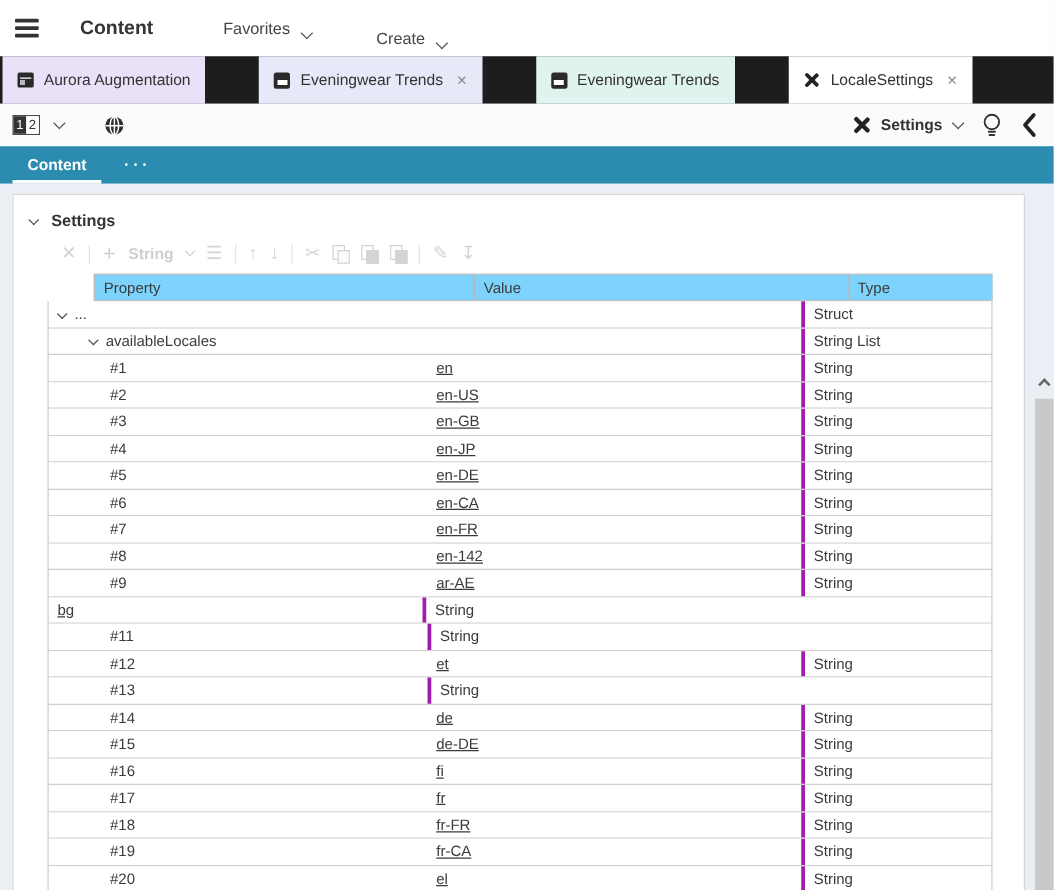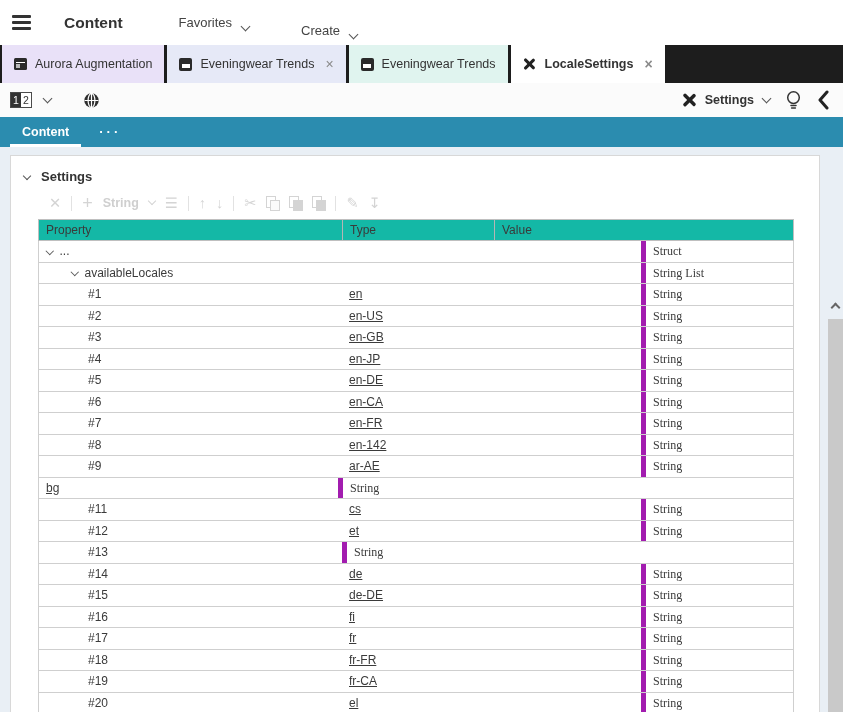--- a/index.html
+++ b/index.html
@@ -17,21 +17,21 @@
   .menu { display:flex; align-items:flex-end; gap:10px; font-size:13px; color:#444; cursor:pointer; }
   .menu.favorites { margin-left:56px; }
   .menu.create { margin-left:52px;margin-top:16px; }
   .chev { width:7px; height:7px; border-right:1.6px solid #555; border-bottom:1.6px solid #555;
           transform:rotate(45deg); margin-top:-4px; display:inline-block; }
 
   
   .tabbar { height:38px; background:#1d1d1d; display:flex; align-items:stretch; padding-left:2px; }
   .tab { display:flex; align-items:center; gap:8px; padding:0 12px; margin-right:3px;
          font-size:12.5px; color:#333; cursor:pointer; white-space:nowrap; }
-  .tab.active { font-weight:bold;align-items:center; }
+  .tab.active { font-weight:normal;align-items:center; }
   .tab-close { color:#8a8a8a; font-size:14px; margin-left:3px; line-height:1; }
   .tab-icon { flex:none; }
   .ic-site { width:13px; height:12px; background:#2a2a2a; border-radius:1.5px; position:relative; }
   .ic-site::after { content:""; position:absolute; left:2px; right:2px; top:3.5px; height:1.6px; background:#fff; }
   .ic-site::before { content:""; position:absolute; left:2px; bottom:2px; width:3.5px; height:4px; background:#b9b9b9; }
   .ic-article { width:13px; height:13px; background:#2a2a2a; border-radius:2px; position:relative; }
   .ic-article::after { content:""; position:absolute; left:2.5px; right:2.5px; bottom:2.5px; height:4px; background:#fff; }
   .ic-tools { width:14px; height:14px; position:relative; }
   .ic-tools::before, .ic-tools::after { content:""; position:absolute; left:5.8px; top:0;
       width:2.6px; height:14px; background:#222; border-radius:1.3px; }
@@ -83,21 +83,21 @@
            border:1px solid #bfbfbf; font-size:12px; color:#3a3a3a; }
   .th { padding-left:7px; }
   .th.c-prop { width:303px; }
   .th.c-val  { width:299px; border-left:1px solid #b5b5b5; }
   .th.c-type { flex:1; border-left:1px solid #b5b5b5; }
   .trow { display:flex; height:21.5px; line-height:20.5px; background:#fff;
           border-left:1px solid #cfcfcf; border-right:1px solid #cfcfcf; border-bottom:1px solid #cfcfcf; }
   .cell { overflow:hidden; white-space:nowrap; }
   .cell.c-prop { width:303px; display:flex; align-items:center; gap:7px; }
   .cell.c-val  { width:299px; padding-left:7px;text-decoration:underline; }
-  .cell.c-type { flex:1; padding-left:7px; border-left:5px solid #a21caf;font-family:Liberation Serif, serif; }
+  .cell.c-type { flex:1; padding-left:7px; border-left:3px solid #a21caf; }
   .indent-1 { padding-left:8px; }
   .indent-2 { padding-left:33px; }
   .indent-3 { padding-left:49px; }
   .row-chev { width:5.5px; height:5.5px; border-right:1.4px solid #555; border-bottom:1.4px solid #555;
               transform:rotate(45deg); margin-top:-2px; flex:none; cursor:pointer; }
 
   
   .scrollbar { position:absolute; top:147px; right:0; width:16px; bottom:0; }
   .sb-up { position:absolute; top:10px; left:4.5px; width:7px; height:7px;
            border-left:2.2px solid #666; border-top:2.2px solid #666; transform:rotate(45deg); cursor:pointer; }
@@ -116,21 +116,21 @@
   <div class="menu favorites">
     <span>Favorites</span>
     <span class="chev"></span>
   </div>
   <div class="menu create">
     <span>Create</span>
     <span class="chev"></span>
   </div>
 </div>
 
-<div class="tabbar" style="background: rgb(29, 29, 29);">
+<div class="tabbar" style="background: rgb(29, 29, 29); gap: 40px;">
     <div class="tab" style="background: rgb(233, 225, 248);">
     <span class="tab-icon ic-site"></span>
     <span class="tab-label">Aurora Augmentation</span>
 
   </div>
     <div class="tab" style="background: rgb(230, 233, 247);">
     <span class="tab-icon ic-article"></span>
     <span class="tab-label">Eveningwear Trends</span>
     <span class="tab-close">×</span>
   </div>
@@ -206,24 +206,24 @@
       <span class="btn">✂</span>
       <span class="ic-dup"></span>
       <span class="ic-dup filled"></span>
       <span class="ic-dup filled"></span>
       <span class="sep"></span>
       <span class="btn">✎</span>
       <span class="btn">↧</span>
     </div>
 
     <div class="stable">
-      <div class="thead" style="background: #14b8a6;">
+      <div class="thead" style="background: #7dd3fc; margin-left: 37px;">
         <div class="th c-prop">Property</div>
+        <div class="th c-val">Value</div>
         <div class="th c-type">Type</div>
-        <div class="th c-val">Value</div>
       </div>
       <div id="table-body">
           <div class="trow">
     <div class="cell c-prop indent-1">
       <span class="row-chev"></span>
       <span class="prop-text">...</span>
     </div>
     <div class="cell c-val"></div>
     <div class="cell c-type">Struct</div>
   </div>
@@ -309,21 +309,20 @@
   </div>
           <div class="trow">
     <div class="cell c-val">bg</div>
     <div class="cell c-type">String</div>
   </div>
           <div class="trow">
     <div class="cell c-prop indent-3">
 
       <span class="prop-text">#11</span>
     </div>
-    <div class="cell c-val">cs</div>
     <div class="cell c-type">String</div>
   </div>
           <div class="trow">
     <div class="cell c-prop indent-3">
 
       <span class="prop-text">#12</span>
     </div>
     <div class="cell c-val">et</div>
     <div class="cell c-type">String</div>
   </div>

